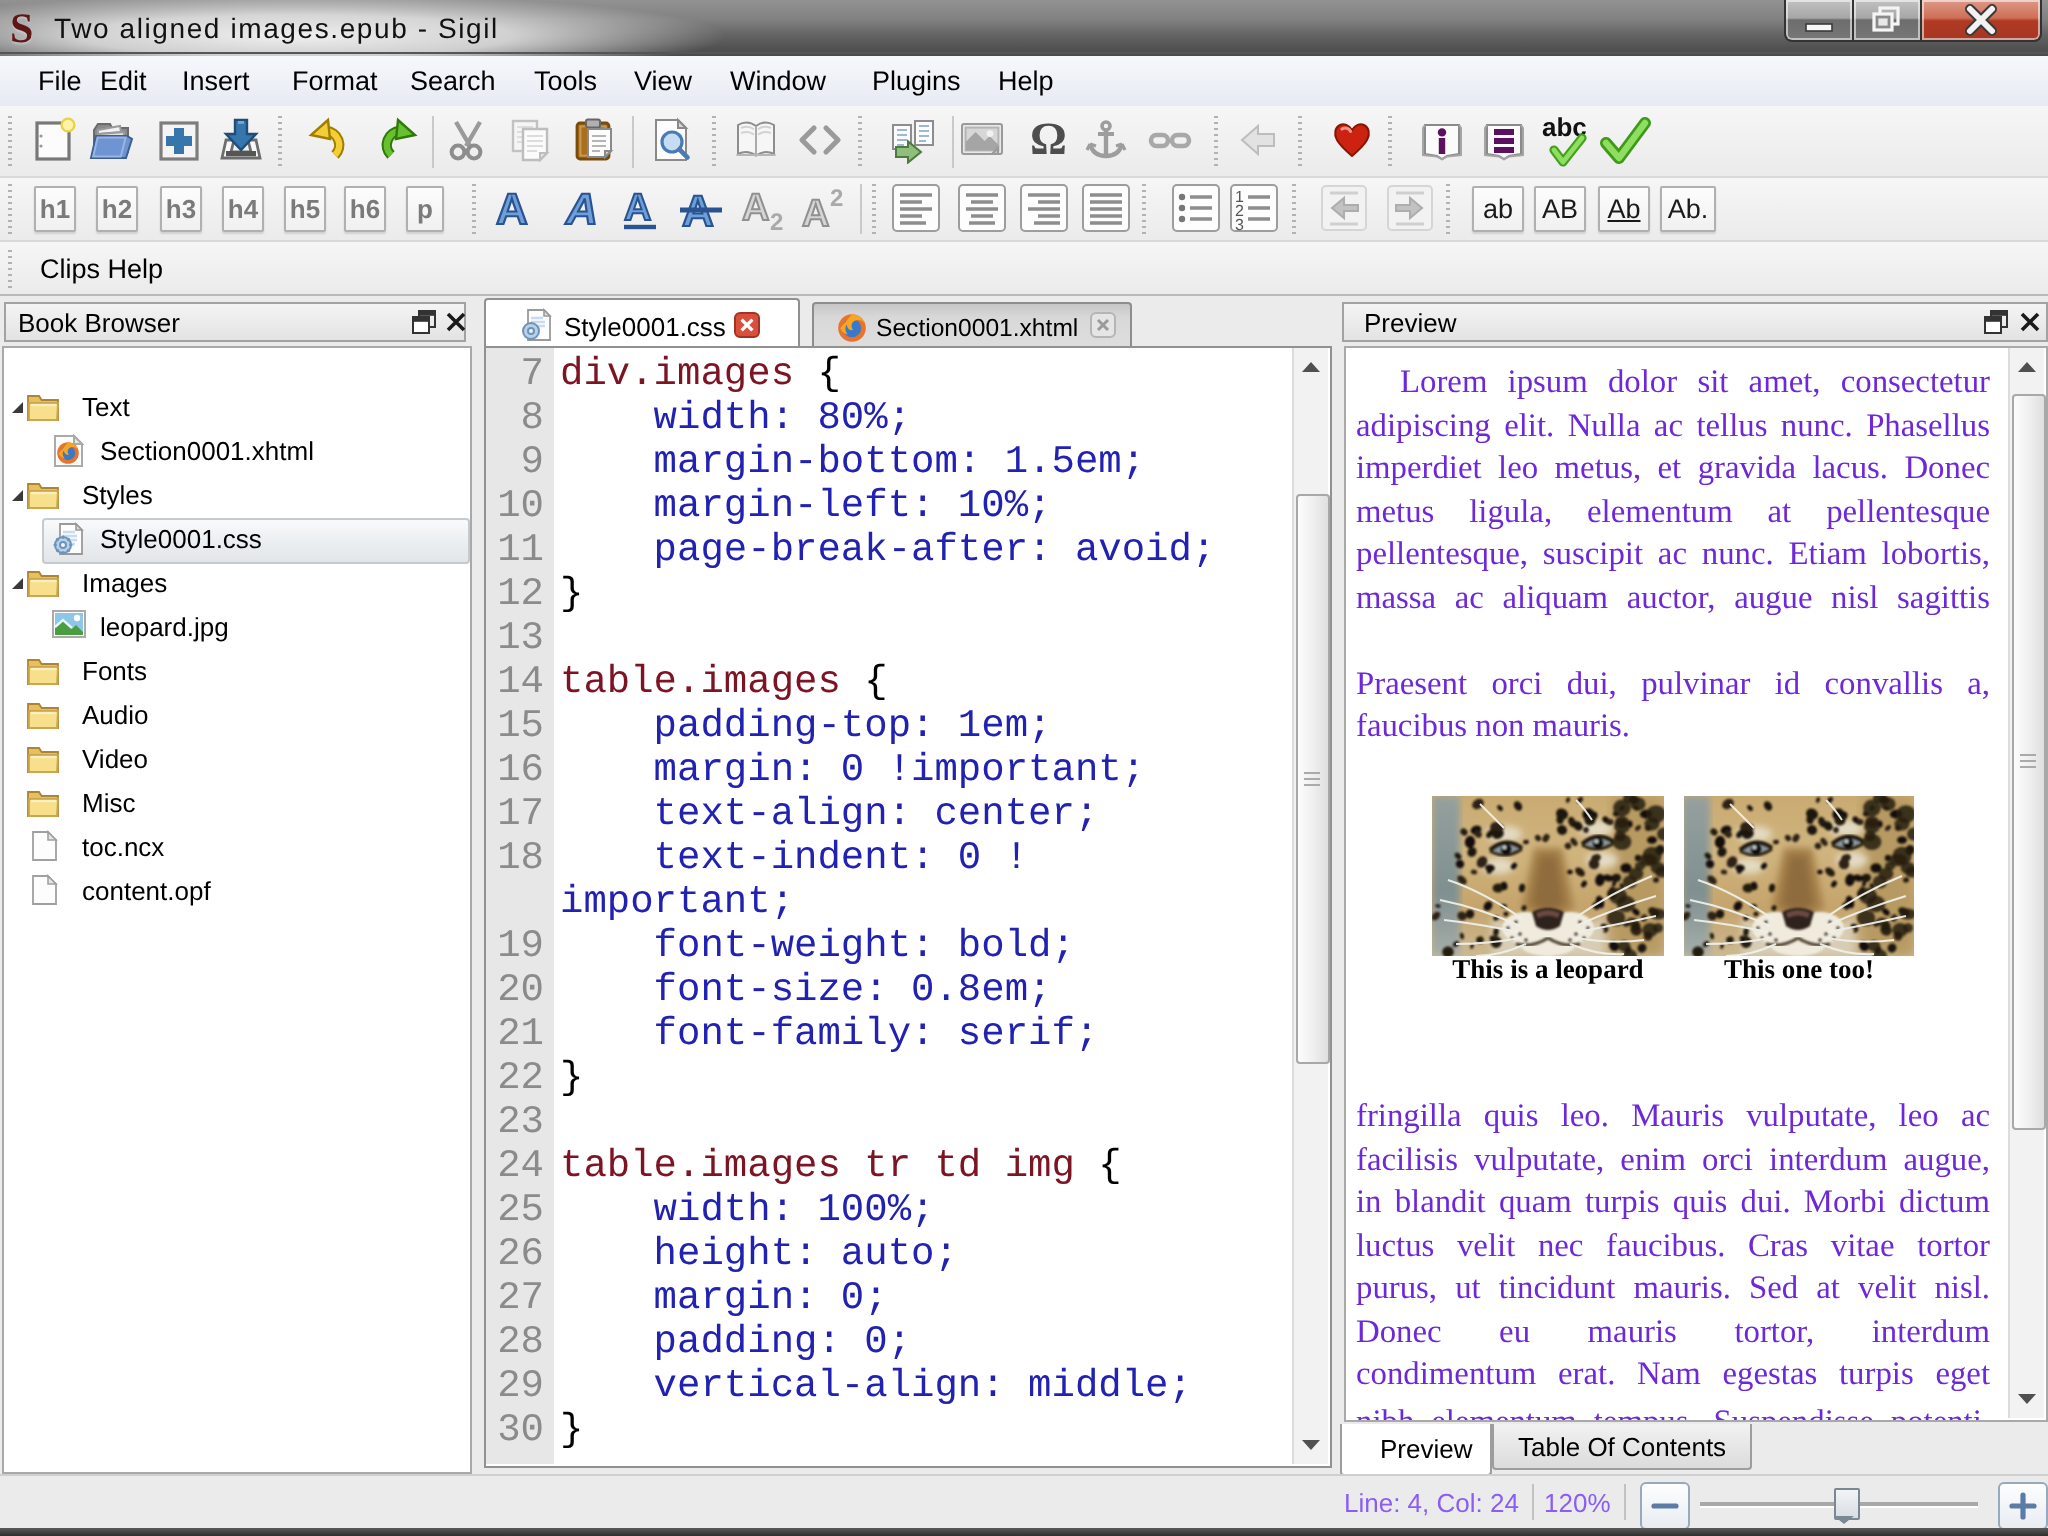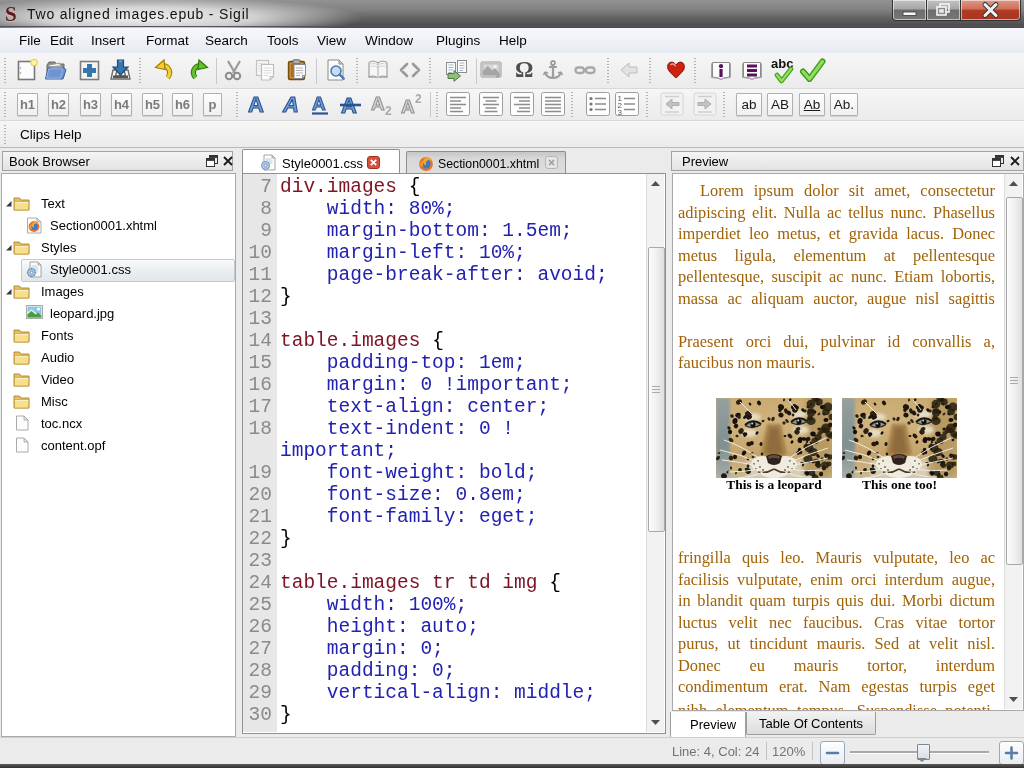--- a/index.html
+++ b/index.html
@@ -63,33 +63,33 @@
 
 #statusbar{position:absolute;left:0;top:737px;width:1024px;height:27px;background:#ebebeb;border-top:1px solid #cfcfcf;}
 #winbottom{position:absolute;left:0;top:764px;width:1024px;height:4px;background:linear-gradient(#5a5a5a,#2f2f2f);}
 
 .code{font-family:"Liberation Mono",monospace;font-size:19.5px;line-height:22px;white-space:pre;}
 .cs{color:#7d1424;}
 .cp{color:#2222b2;}
 .cb{color:#000;}
 .gnum{color:#8b8b8b;text-align:right;}
 
-.pline{position:absolute;left:5px;width:317px;height:21.5px;font-family:"Liberation Serif",serif;font-size:16.4px;color:#a16207;text-align:justify;text-align-last:justify;white-space:normal;overflow:hidden;}
+.pline{position:absolute;left:5px;width:317px;height:21.5px;font-family:"Liberation Serif",serif;font-size:16.4px;color:#6d28d9;text-align:justify;text-align-last:justify;white-space:normal;overflow:hidden;}
 .plast{text-align-last:left;}
 .pcap{position:absolute;font-family:"Liberation Serif",serif;font-size:13.5px;font-weight:bold;text-align:center;}
 #pvsb{left:331px;top:0;height:535px;}
 
 #btabs{position:absolute;left:665px;top:710px;width:359px;height:27px;}
 #btab1{position:absolute;left:5px;top:2px;width:74px;height:25px;background:#fff;border:1px solid #9d9d9d;border-top:1px solid #fff;border-radius:0 0 2px 2px;border-top:none;}
 #btab1 span{position:absolute;left:19px;top:5px;font-size:13px;}
 #btab2{position:absolute;left:81px;top:2px;width:128px;height:22px;background:linear-gradient(#f2f2f2,#dcdcdc);border:1px solid #9d9d9d;border-top:none;border-radius:0 0 2px 2px;}
 #btab2 span{position:absolute;left:12px;top:4px;font-size:13px;}
 
 .stsep{position:absolute;top:742px;height:18px;width:1px;background:#c2c2c2;}
-.sttext{position:absolute;top:744px;font-size:13px;color:#737373;}
+.sttext{position:absolute;top:744px;font-size:13px;color:#8b5cf6;}
 .zbtn{position:absolute;top:741px;width:23px;height:22px;border:1px solid #98a8bd;border-radius:3px;background:linear-gradient(#fefefe,#e8ecf2);}
 #zslider{position:absolute;left:850px;top:751px;width:139px;height:2px;background:#a8a8a8;box-shadow:0 1px 0 #fdfdfd;}
 #zhandle{position:absolute;left:917px;top:744px;width:11px;height:14px;background:linear-gradient(#f2f4f6,#d8dde4);border:1px solid #7a8795;border-radius:1px;}
 #zhandle:after{content:"";position:absolute;left:-1px;top:13px;border-left:5.5px solid transparent;border-right:5.5px solid transparent;border-top:4px solid #7a8795;}
 </style></head>
 <body>
 <div id="win">
   <div id="titlebar">
       <div id="titleglow"></div>
       <div style="position:absolute;left:0;top:26px;width:1024px;height:1px;background:#555"></div>
@@ -559,21 +559,21 @@
 <span class="cb">}</span>
 
 <span class="cs">table.images</span> <span class="cb">{</span>
 <span class="cp">    padding-top: 1em;</span>
 <span class="cp">    margin: 0 !important;</span>
 <span class="cp">    text-align: center;</span>
 <span class="cp">    text-indent: 0 !</span>
 <span class="cp">important;</span>
 <span class="cp">    font-weight: bold;</span>
 <span class="cp">    font-size: 0.8em;</span>
-<span class="cp">    font-family: eget;</span>
+<span class="cp">    font-family: serif;</span>
 <span class="cb">}</span>
 
 <span class="cs">table.images tr td img</span> <span class="cb">{</span>
 <span class="cp">    width: 100%;</span>
 <span class="cp">    height: auto;</span>
 <span class="cp">    margin: 0;</span>
 <span class="cp">    padding: 0;</span>
 <span class="cp">    vertical-align: middle;</span>
 <span class="cb">}</span></pre>
       <div class="vsb" id="edsb">

